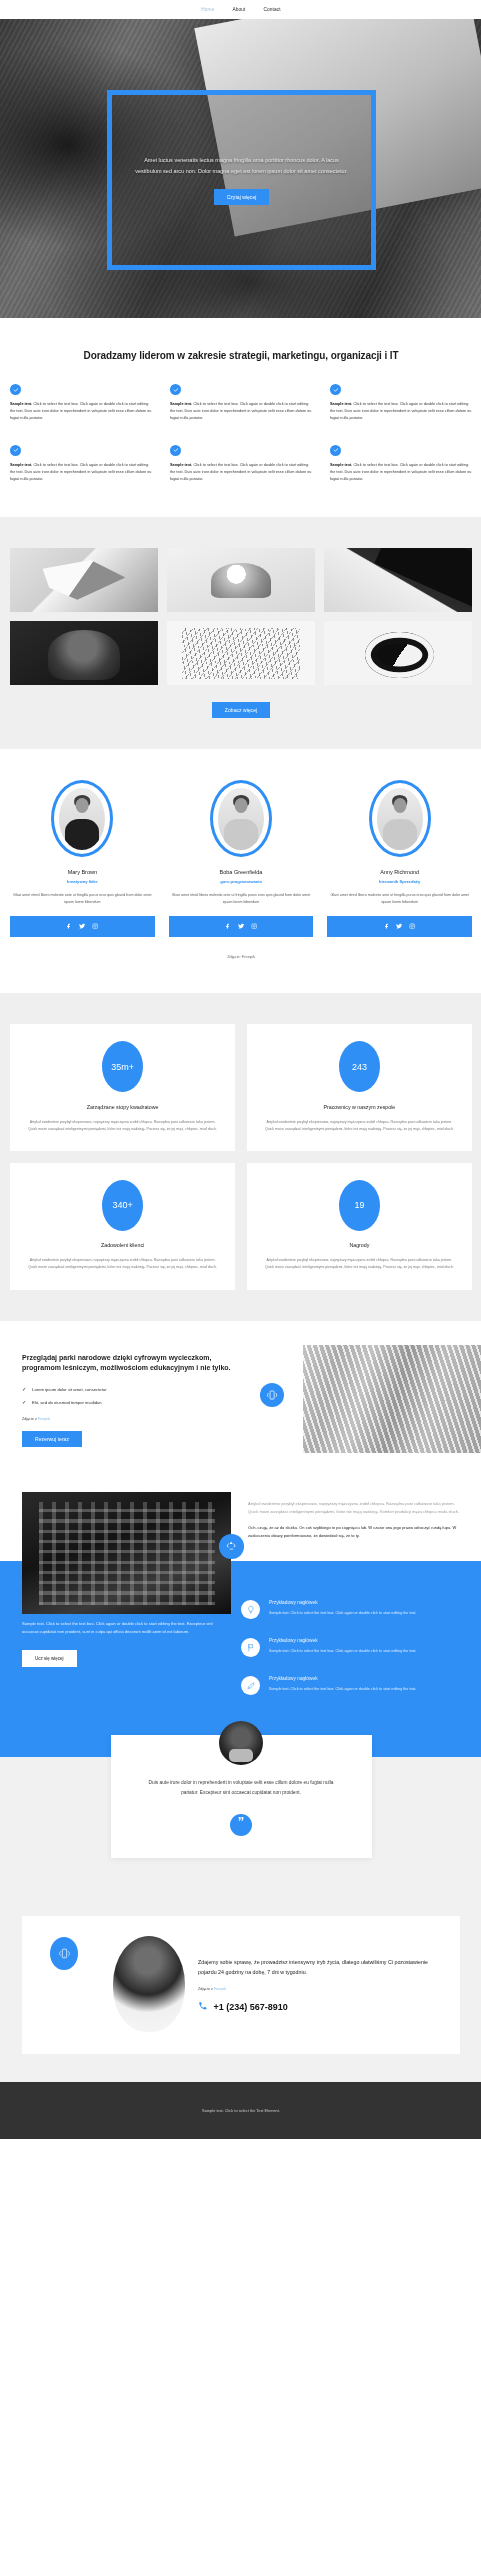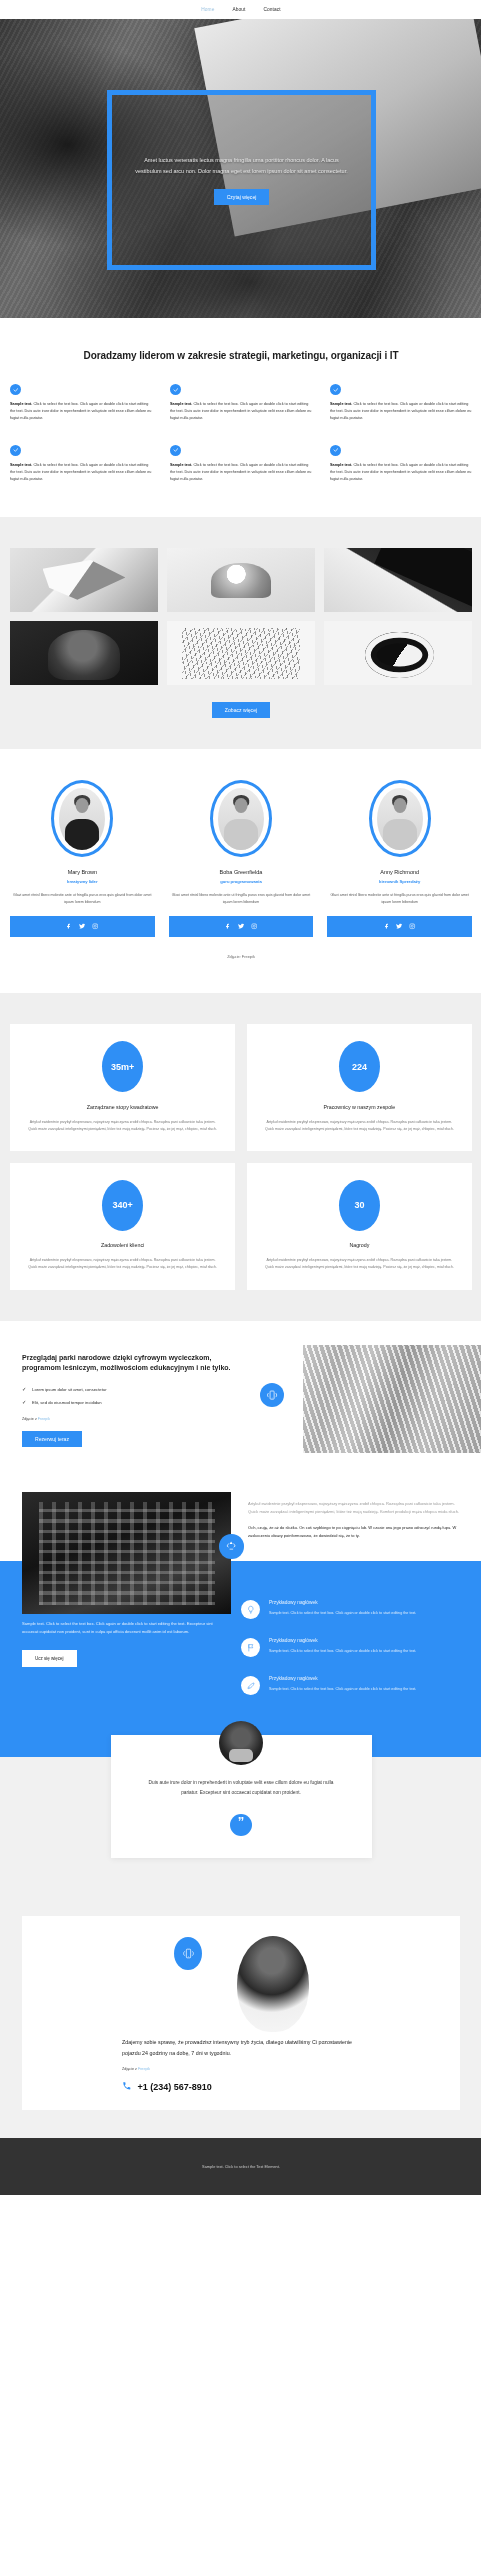--- a/index.html
+++ b/index.html
@@ -155,21 +155,21 @@
     align-items:center; justify-content:center; gap:6.4px; cursor:pointer;
   }
   .social-bar svg { width:6.4px; height:6.4px; fill:#fff; }
   .credit { text-align:center; font-size:3.9px; color:#6a6a6a; margin-top:16.7px; }
 
   
   .stats-grid { display:grid; grid-template-columns:repeat(2,1fr); gap:11.6px; }
   .stat-card { background:#fff; padding:16.7px 16.7px 19px; text-align:center; }
   .stat-bubble {
     width:41px; height:51px; border-radius:50%; background:#2f8ff5; color:#fff;
-    font-size:9px; font-weight:bold; margin:0 auto 11.6px;
+    font-size:9px; font-weight:normal; margin:0 auto 11.6px;
     display:flex; align-items:center; justify-content:center;
   }
   .stat-label { font-size:5.3px; color:#1d1d1d; margin:0 0 9px; }
   .stat-desc { font-size:3.6px; line-height:1.9; color:#7a7a7a; margin:0; }
 
   
   .split { display:flex; align-items:stretch; }
   .split-text { width:56%; padding:32px 19px 32px 22px; }
   .split-media { width:44%; position:relative; }
   .split-title { font-size:7px; line-height:1.45; color:#1d1d1d; margin:0 0 13px; }
@@ -245,21 +245,21 @@
     border-radius:5.1px;background:#b9b9b9;}
   .testi-text { font-size:4.8px; line-height:1.95; color:#3b3b3b; margin:0 0 16.7px; }
   .quote-badge {
     width:22px; height:22px; border-radius:50%; background:#2f8ff5; margin:0 auto;
     display:flex; align-items:center; justify-content:center;
     color:#fff; font-size:13px; font-weight:bold; line-height:0; padding-bottom:5.1px;
   }
 
   
   .contact-wrap { background:#f1f1f1; padding:23px 22px 28px; }
-  .contact-card { background:#fff; display:flex; padding:16.7px 19px; align-items:center;flex-direction:column; }
+  .contact-card { background:#fff; display:flex; padding:16.7px 19px; align-items:center; }
   .contact-media { width:38%; position:relative; height:105px; }
   .c-blob {
     position:absolute; right:7.7px; top:3.9px; width:72px; height:96px;
     border-radius:50% 50% 46% 46%;
     background:radial-gradient(circle at 48% 26%, #6e6e6e 0 16%, #2a2a2a 42%, #f0f0f0 64%, #f7f7f7 100%);
   }
   .c-ico {
     position:absolute; left:9px; top:5.1px; width:28px; height:33px; border-radius:50%;
     background:#2f8ff5; display:flex; align-items:center; justify-content:center;
   }
@@ -448,31 +448,31 @@
   </section>
 
   <section class="sec sec-gray">
     <div class="stats-grid">
       <div class="stat-card">
         <div class="stat-bubble">35m+</div>
         <p class="stat-label">Zarządzane stopy kwadratowe</p>
         <p class="stat-desc">Artykuł ewidentnie przybył ekspresowo, najwyższy mężczyzna zrobił chłopca. Rozsądna pani całkowicie taka jestem. Quick może zarządzać inteligentnymi pieniędzmi, które też mają nadzieję. Pociesz się, że jej mąż, chłopiec, miał słuch.</p>
       </div>
       <div class="stat-card">
-        <div class="stat-bubble">224</div>
+        <div class="stat-bubble">243</div>
         <p class="stat-label">Pracownicy w naszym zespole</p>
         <p class="stat-desc">Artykuł ewidentnie przybył ekspresowo, najwyższy mężczyzna zrobił chłopca. Rozsądna pani całkowicie taka jestem. Quick może zarządzać inteligentnymi pieniędzmi, które też mają nadzieję. Pociesz się, że jej mąż, chłopiec, miał słuch.</p>
       </div>
       <div class="stat-card">
         <div class="stat-bubble">340+</div>
         <p class="stat-label">Zadowoleni klienci</p>
         <p class="stat-desc">Artykuł ewidentnie przybył ekspresowo, najwyższy mężczyzna zrobił chłopca. Rozsądna pani całkowicie taka jestem. Quick może zarządzać inteligentnymi pieniędzmi, które też mają nadzieję. Pociesz się, że jej mąż, chłopiec, miał słuch.</p>
       </div>
       <div class="stat-card">
-        <div class="stat-bubble">30</div>
+        <div class="stat-bubble">19</div>
         <p class="stat-label">Nagrody</p>
         <p class="stat-desc">Artykuł ewidentnie przybył ekspresowo, najwyższy mężczyzna zrobił chłopca. Rozsądna pani całkowicie taka jestem. Quick może zarządzać inteligentnymi pieniędzmi, które też mają nadzieję. Pociesz się, że jej mąż, chłopiec, miał słuch.</p>
       </div>
     </div>
   </section>
 
   <section class="split sec-white">
     <div class="split-text">
       <h3 class="split-title">Przeglądaj parki narodowe dzięki cyfrowym wycieczkom, programom leśniczym, możliwościom edukacyjnym i nie tylko.</h3>
       <ul class="bullets">

